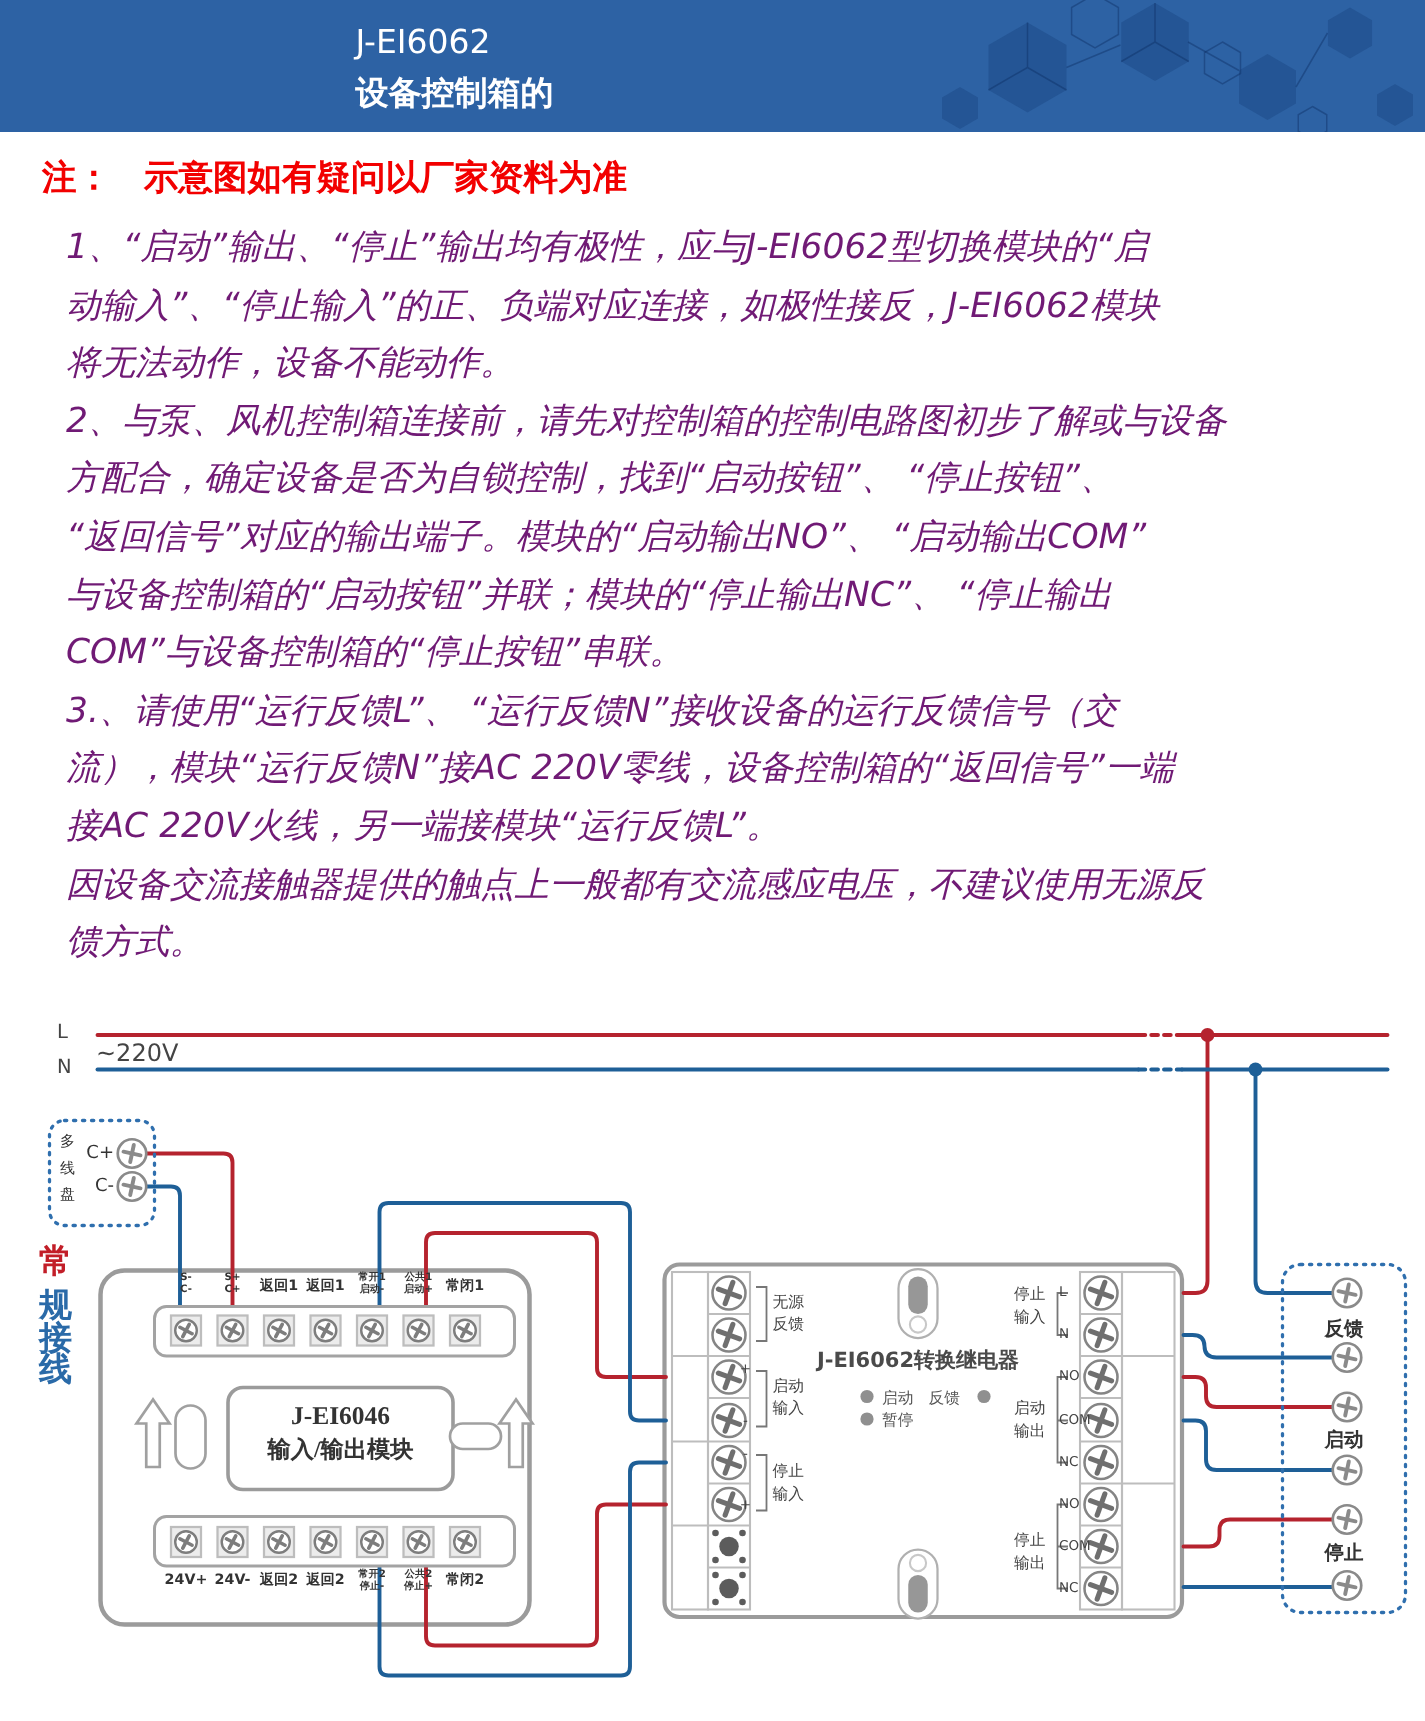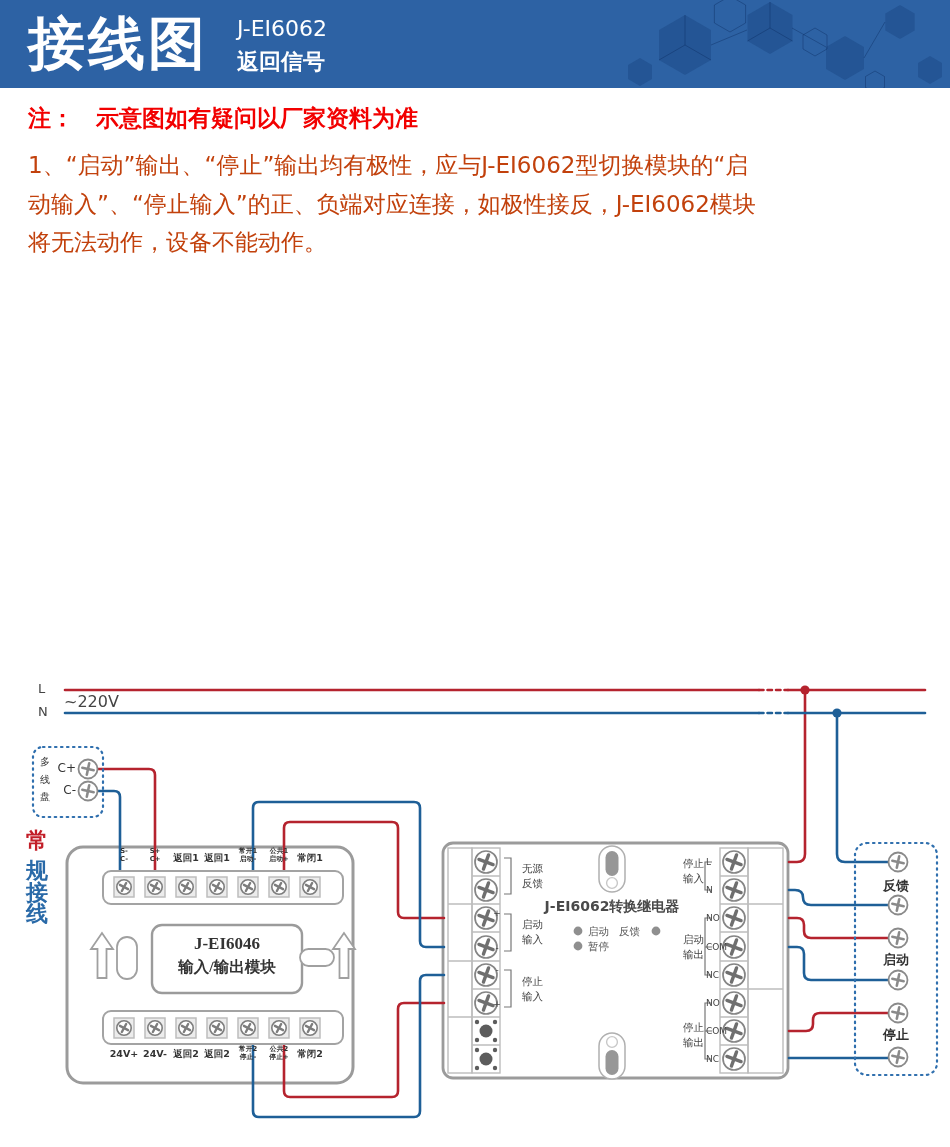--- a/index.html
+++ b/index.html
@@ -7,41 +7,41 @@
        font-family:"DejaVu Sans",sans-serif;}
   
   .banner{position:absolute;left:0;top:0;width:950px;height:88px;background:#2d62a4;overflow:hidden;}
   .banner-title{position:absolute;left:28px;top:6px;font-size:57px;font-weight:800;color:#fff;letter-spacing:3px;}
   .banner-model{position:absolute;left:237px;top:16px;font-size:22px;font-weight:400;color:#fff;}
   .banner-device{position:absolute;left:237px;top:47px;font-size:22px;font-weight:700;color:#fff;}
   .banner-decor{position:absolute;right:0;top:0;}
   
   .note-label{position:absolute;left:28px;top:103px;font-size:23px;font-weight:700;color:#f20000;}
   .note-text{position:absolute;left:96px;top:103px;font-size:23px;font-weight:700;color:#f20000;}
-  .instructions{position:absolute;left:28px;top:146px;width:896px;color:#c2410c;
-    font-size:23px;line-height:38.6px;font-weight:500;}
+  .instructions{position:absolute;left:44px;top:146px;width:896px;color:#701a75;
+    font-size:23px;line-height:38.6px;font-weight:500;font-style:italic;}
   .instructions p{margin:0;white-space:pre-line;}
   
   .diagram{position:absolute;left:0;top:667px;width:950px;height:480px;}
   .dsvg{position:absolute;left:0;top:0;}
   .dl{position:absolute;color:#333;}
   .pw{font-size:13px;color:#444;}
   .volt{font-size:16px;color:#444;}
   .vlab{width:15px;font-size:10px;line-height:17.5px;color:#333;}
   .cpm{width:20px;text-align:right;font-size:12px;color:#333;}
   .wl-first{font-size:22px;font-weight:700;color:#c21e28;}
   .wl-rest{width:24px;font-size:22px;line-height:21.5px;font-weight:700;color:#2a6aa8;}
   .tl{position:absolute;width:44px;text-align:center;font-size:6.8px;line-height:7.6px;font-weight:700;color:#333;}
   .tl span{display:block;}
   .tl.one{font-size:9.5px;line-height:10px;}
   .lm-title{position:absolute;left:157px;top:265px;width:140px;text-align:center;line-height:23px;color:#333;font-family:Liberation Serif, serif;}
   .lm-title .t1{display:block;font-size:17px;font-weight:700;}
   .lm-title .t2{display:block;font-size:15.5px;font-weight:700;}
   .rm-title{position:absolute;left:527px;top:231px;width:170px;text-align:center;font-size:14px;font-weight:700;color:#4a4a4a;}
-  .grp{position:absolute;width:28px;line-height:15px;font-size:10.5px;color:#444;text-align:right;}
+  .grp{position:absolute;width:28px;line-height:15px;font-size:10.5px;color:#444;}
   .grp span{display:block;}
   .sign{position:absolute;width:10px;text-align:center;font-size:9px;color:#444;}
   .pin{position:absolute;left:706px;width:26px;font-size:9px;color:#444;}
   .led-lab{position:absolute;font-size:10.5px;color:#555;}
   .dbx{position:absolute;left:855px;width:82px;text-align:center;font-size:13px;font-weight:700;color:#333;}
 </style>
 </head>
 <body>
 
 <div class="banner">
@@ -55,32 +55,41 @@
       <polygon points="30,58 42,65 42,79 30,86 18,79 18,65"></polygon>
     </g>
     <g stroke="rgba(10,42,95,0.40)" fill="none" stroke-width="1">
       <polygon points="120,-4 135.6,5 135.6,23 120,32 104.4,23 104.4,5"></polygon>
       <polygon points="205,28 217,35 217,49 205,56 193,49 193,35"></polygon>
       <polygon points="265,71 274.5,76.5 274.5,87.5 265,93 255.5,87.5 255.5,76.5"></polygon>
       <path d="M75,45 L75,15 M75,45 L101,60 M75,45 L49,60 M160,28 L160,2 M160,28 L182.5,41 M160,28 L137.5,41"></path>
       <path d="M101,45 L137,30 M182,28 L216,47 M254,58 L275,22"></path>
     </g>
   </svg>
-  <div class="banner-title">接线图</div>
   <div class="banner-model">J-EI6062</div>
-  <div class="banner-device">返回信号</div>
+  <div class="banner-device">设备控制箱的</div>
 </div>
 
 <div class="note-label">注：</div>
 <div class="note-text">示意图如有疑问以厂家资料为准</div>
 
 <div class="instructions">
   <p>1、“启动”输出、“停止”输出均有极性，应与J-EI6062型切换模块的“启
 动输入”、“停止输入”的正、负端对应连接，如极性接反，J-EI6062模块
 将无法动作，设备不能动作。</p>
+  <p>2、与泵、风机控制箱连接前，请先对控制箱的控制电路图初步了解或与设备
+方配合，确定设备是否为自锁控制，找到“启动按钮”、 “停止按钮”、
+“返回信号”对应的输出端子。模块的“启动输出NO”、 “启动输出COM”
+与设备控制箱的“启动按钮”并联；模块的“停止输出NC”、 “停止输出
+COM”与设备控制箱的“停止按钮”串联。</p>
+  <p>3.、请使用“运行反馈L”、 “运行反馈N”接收设备的运行反馈信号（交
+流），模块“运行反馈N”接AC 220V零线，设备控制箱的“返回信号”一端
+接AC 220V火线，另一端接模块“运行反馈L”。
+因设备交流接触器提供的触点上一般都有交流感应电压，不建议使用无源反
+馈方式。</p>
 </div>
 
 <div class="diagram">
 
   <svg class="dsvg" width="950" height="480" viewBox="0 0 950 480">
     <defs>
       <g id="tS">
         <rect x="-10" y="-10" width="20" height="20" fill="#ececec" stroke="#bdbdbd" stroke-width="1.5"></rect>
         <circle r="7.2" fill="#fff" stroke="#7d7d7d" stroke-width="1.6"></circle>
         <g transform="rotate(28)" stroke="#7d7d7d" stroke-width="2.4" stroke-linecap="round">

